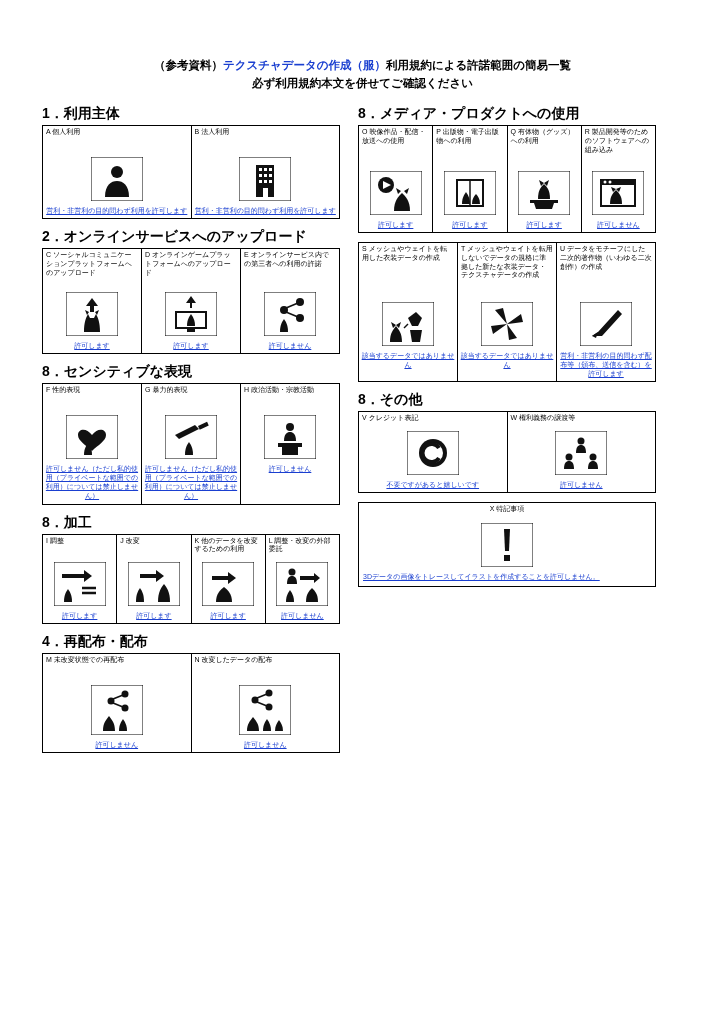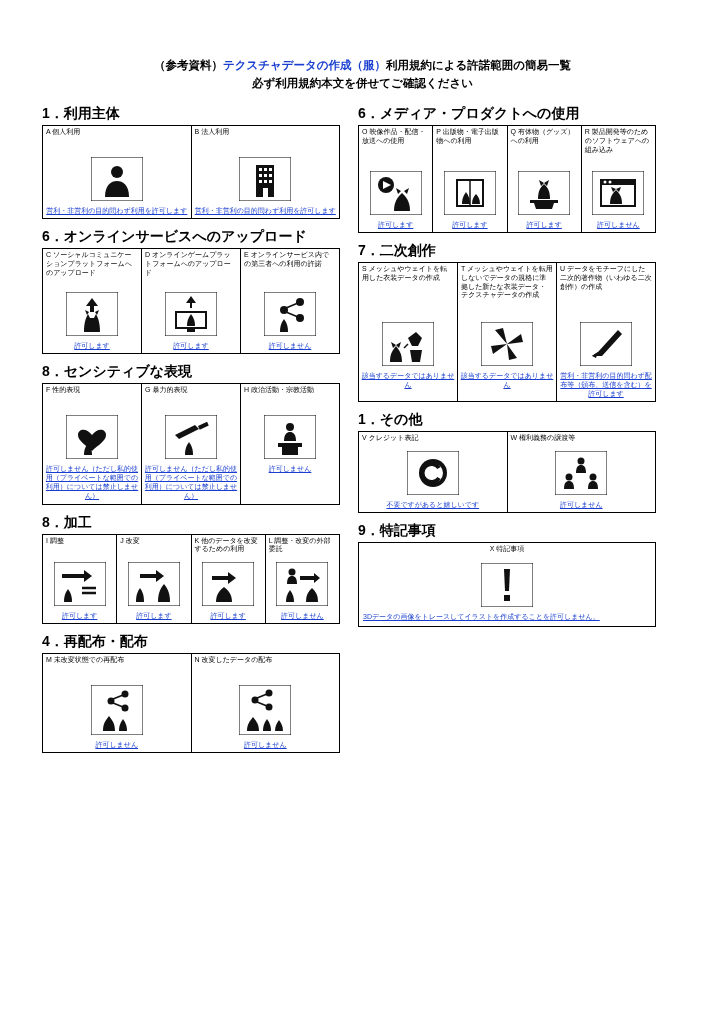--- a/index.html
+++ b/index.html
@@ -159,21 +159,21 @@
                 </div>
               </div>
               <div class="perm">営利・非営利の目的問わず利用を許可します</div>
             </td>
           </tr>
         </tbody>
           </table>
       </div>
 
       <div class="section">
-        <div class="sec-title">6．オンラインサービスへのアップロード</div>
+        <div class="sec-title">2．オンラインサービスへのアップロード</div>
         <table class="grid">
           <tbody>
               <tr>
             <td style="width:33.33%">
               <div class="cell-head" style="min-height:40px">
                 <span>C</span>
                 <span>ソーシャルコミュニケーションプラットフォームへのアップロード</span>
               </div>
               <div class="icon-wrap">
                 <div class="icon-box">
@@ -419,21 +419,21 @@
           </tr>
         </tbody>
           </table>
       </div>
 
     </div>
 
     <div class="col">
 
       <div class="section">
-        <div class="sec-title">6．メディア・プロダクトへの使用</div>
+        <div class="sec-title">8．メディア・プロダクトへの使用</div>
         <table class="grid">
           <tbody>
               <tr>
             <td style="width:25%">
               <div class="cell-head" style="min-height:42px">
                 <span>O</span>
                 <span>映像作品・配信・放送への使用</span>
               </div>
               <div class="icon-wrap">
                 <div class="icon-box">
@@ -504,21 +504,20 @@
                 </div>
               </div>
               <div class="perm">許可しません</div>
             </td>
           </tr>
         </tbody>
           </table>
       </div>
 
       <div class="section">
-        <div class="sec-title">7．二次創作</div>
         <table class="grid">
           <tbody>
               <tr>
             <td style="width:33.33%">
               <div class="cell-head" style="min-height:56px">
                 <span>S</span>
                 <span>メッシュやウェイトを転用した衣装データの作成</span>
               </div>
               <div class="icon-wrap">
                 <div class="icon-box">
@@ -564,21 +563,21 @@
                 </div>
               </div>
               <div class="perm">営利・非営利の目的問わず配布等（頒布、送信を含む）を許可します</div>
             </td>
           </tr>
         </tbody>
           </table>
       </div>
 
       <div class="section">
-        <div class="sec-title">1．その他</div>
+        <div class="sec-title">8．その他</div>
         <table class="grid">
           <tbody>
               <tr>
             <td style="width:50%">
               <div class="cell-head" style="min-height:16px">
                 <span>V</span>
                 <span>クレジット表記</span>
               </div>
               <div class="icon-wrap">
                 <div class="icon-box">
@@ -611,21 +610,20 @@
                 </div>
               </div>
               <div class="perm">許可しません</div>
             </td>
           </tr>
         </tbody>
           </table>
       </div>
 
       <div class="section">
-        <div class="sec-title">9．特記事項</div>
         <table class="grid">
           <tbody>
               <tr>
             <td>
               <div class="cell-head" style="min-height:14px; text-align:center">
                 <span>X</span>
                 <span>特記事項</span>
               </div>
               <div class="icon-wrap big-cell-inner">
                 <div class="icon-box">

